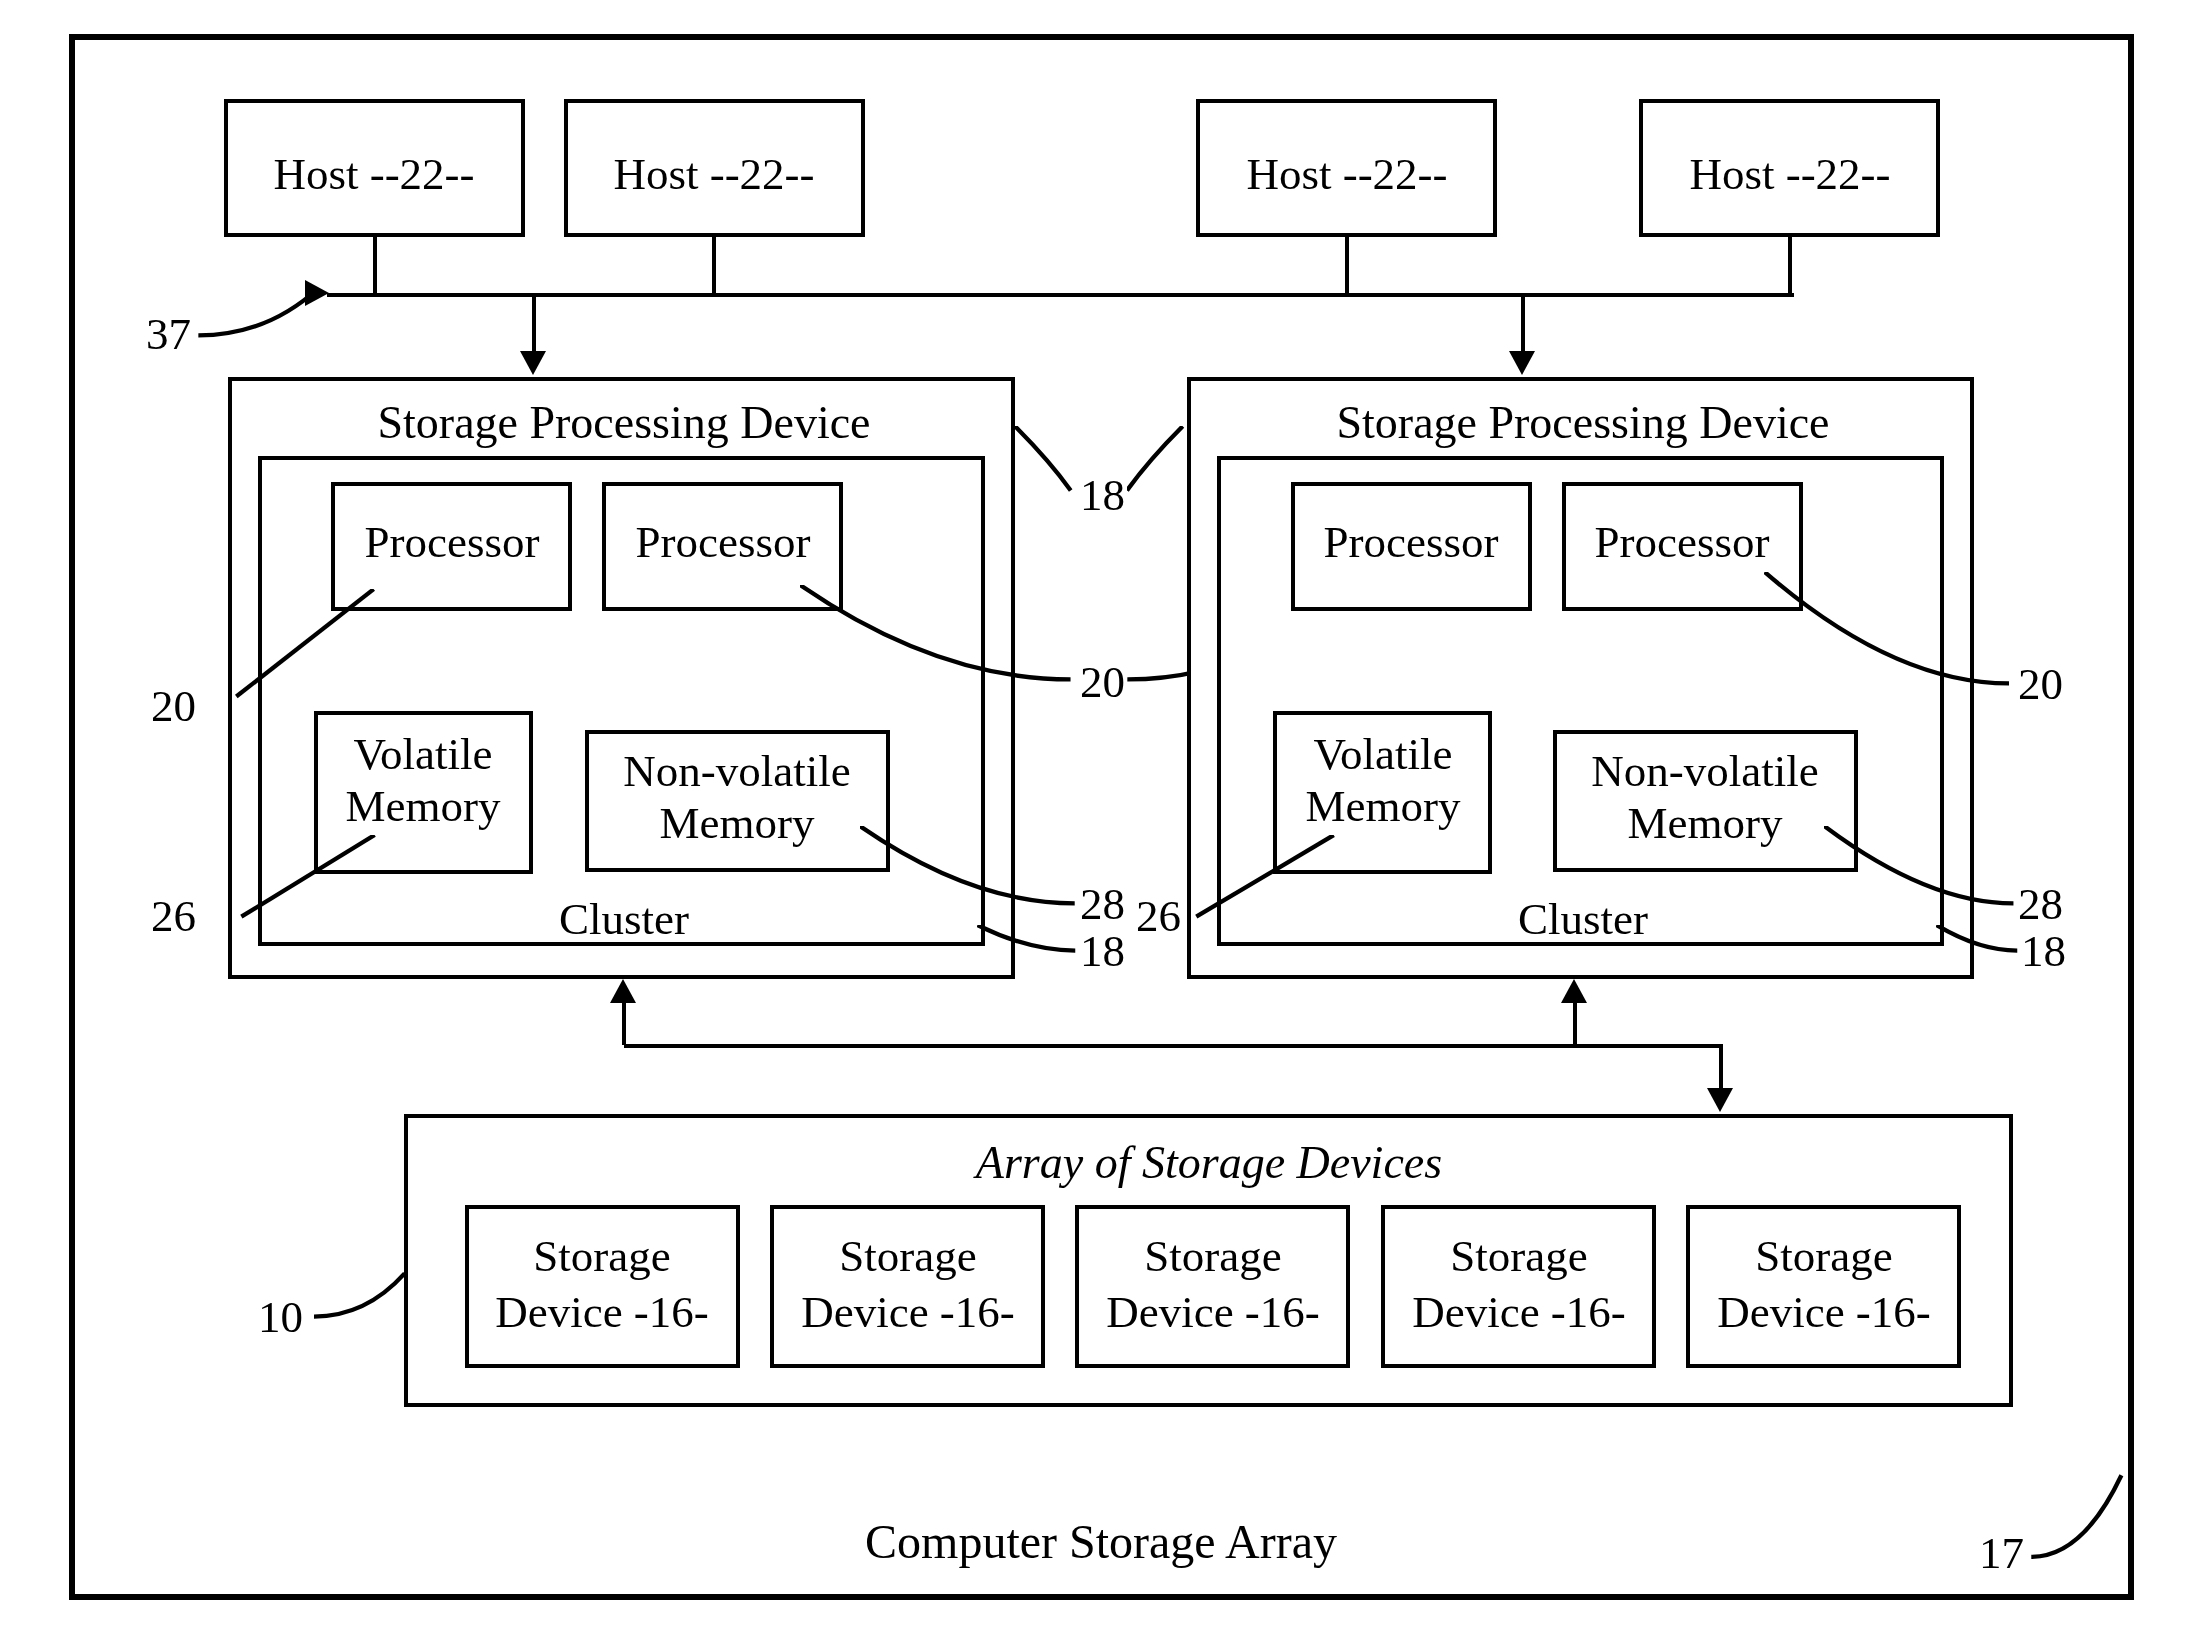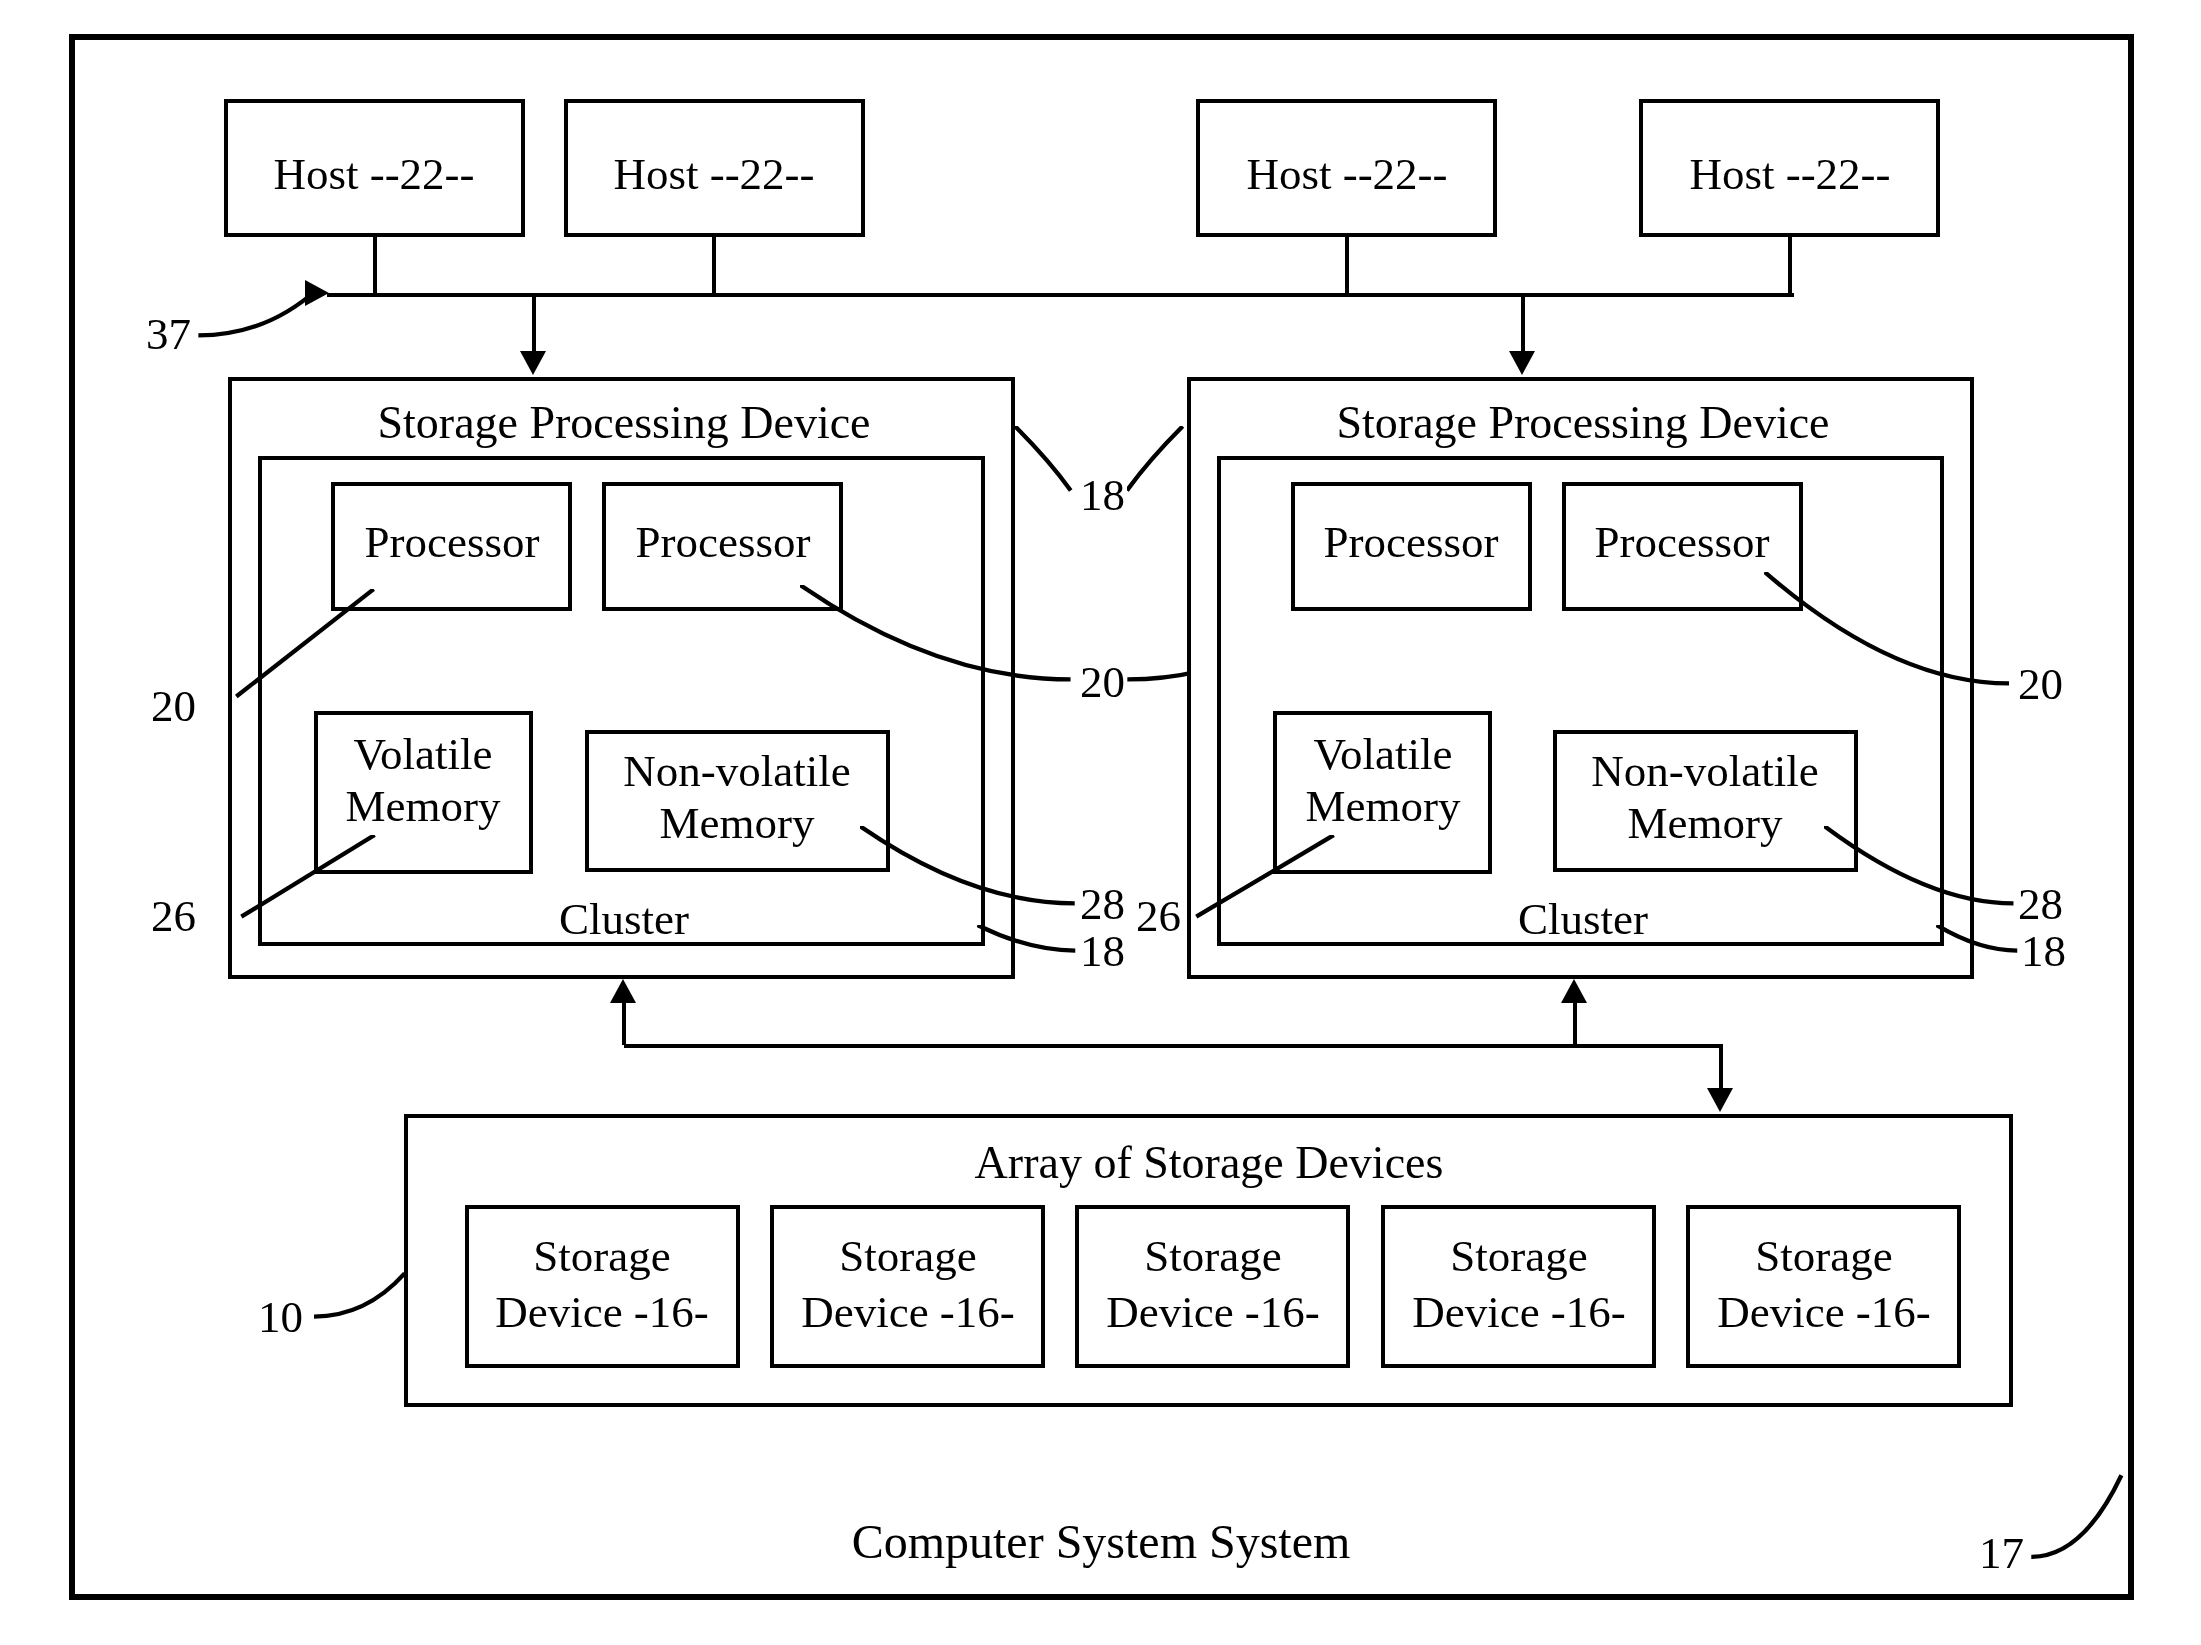--- a/index.html
+++ b/index.html
@@ -53,21 +53,21 @@
     border-width: 13.8px 0 13.8px 24px;
     border-color: transparent transparent transparent #000;
   }
 </style>
 </head>
 <body>
 
 <div class="canvas">
 
   <div class="box" style="left:69px; top:34px; width:2065px; height:1566px; border-width:6px;"></div>
-  <div class="label centered" style="left:1101px; top:1514px; font-size:48px;">Computer System System</div>
+  <div class="label centered" style="left:1101px; top:1514px; font-size:48px;">Computer Storage Array</div>
 
   <svg style="position:absolute; left:2031px; top:1471px; width:95px; height:103px;" viewBox="0 0 110 120" width="95" height="103">
     <path d="M 0 100 Q 60 100 105 5" stroke="#000" stroke-width="5" fill="none"></path>
   </svg>
   <div class="label" style="left:1979px; top:1527px;">17</div>
 
   <div class="box" style="left:224px; top:99px; width:301px; height:138px;"></div>
   <div class="label centered" style="left:374px; top:148px;">Host  --22--</div>
 
   <div class="box" style="left:564px; top:99px; width:301px; height:138px;"></div>
@@ -193,21 +193,21 @@
 
   <div class="line vline" style="left:622px; top:998px; height:47px;"></div>
   <div class="arrowhead up" style="left:610px; top:979px;"></div>
   <div class="line vline" style="left:1573px; top:998px; height:47px;"></div>
   <div class="arrowhead up" style="left:1561px; top:979px;"></div>
 
   <div class="line vline" style="left:1719px; top:1044px; height:52px;"></div>
   <div class="arrowhead down" style="left:1707px; top:1088px;"></div>
 
   <div class="box" style="left:404px; top:1114px; width:1609px; height:293px;"></div>
-  <div class="label centered" style="left:1209px; top:1136px; font-size:46px;">Array of Storage Devices</div>
+  <div class="label centered" style="left:1209px; top:1136px; font-size:46px;font-style:italic;">Array of Storage Devices</div>
 
   <svg style="position:absolute; left:314px; top:1269px; width:95px; height:52px;" viewBox="0 0 110 60" width="95" height="52">
     <path d="M 0 55 Q 60 55 105 5" stroke="#000" stroke-width="5" fill="none"></path>
   </svg>
   <div class="label" style="left:258px; top:1291px;">10</div>
 
   <div class="box" style="left:465px; top:1205px; width:275px; height:163px;"></div>
   <div class="label centered" style="left:602px; top:1230px;">Storage</div>
   <div class="label centered" style="left:602px; top:1286px;">Device -16-</div>
 

